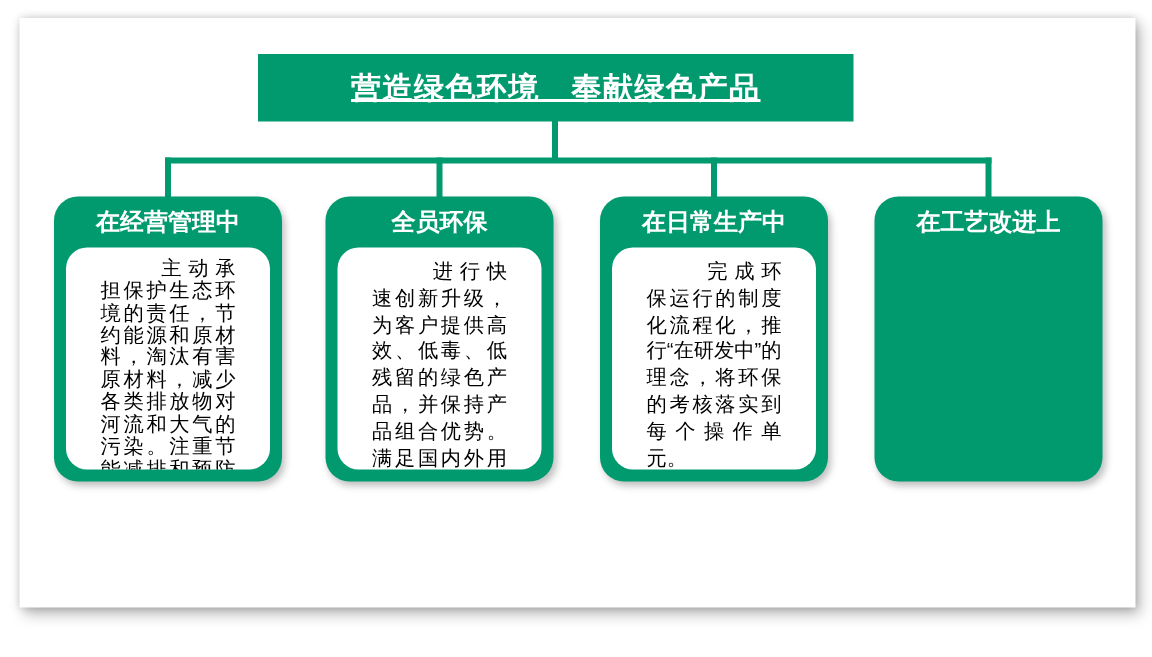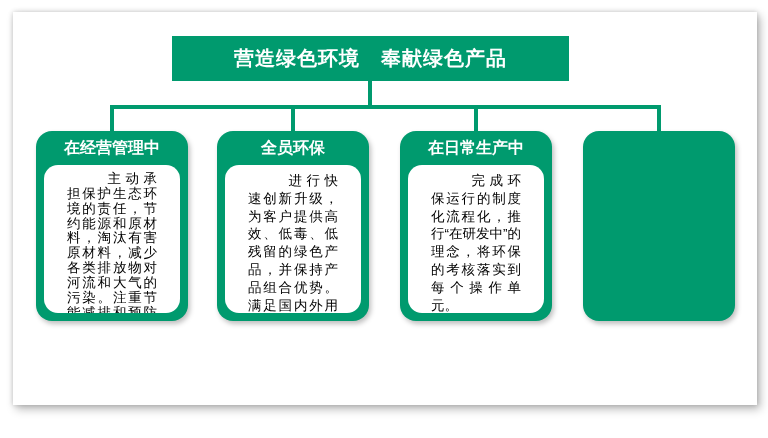--- a/index.html
+++ b/index.html
@@ -25,20 +25,21 @@
     position: absolute;
     left: 172px; top: 36px;
     width: 397px; height: 45px;
     background: #009A6E;
     color: #ffffff;
     font-weight: bold;
     font-size: 20px;
     letter-spacing: 1px;
     display: flex; align-items: center; justify-content: center;
     text-align: center;
+    text-decoration: underline;
   }
 
   
   .line { position: absolute; background: #009A6E; }
   .stem  { left: 368px; top: 80px;  width: 4px;  height: 27px; }
   .hline { left: 110px; top: 105px; width: 551px; height: 4px; }
   .drop  { top: 105px; width: 4px; height: 47px; }
   .drop.d1 { left: 110px; }
   .drop.d2 { left: 291px; }
   .drop.d3 { left: 474px; }
@@ -122,14 +123,15 @@
   </div>
 
   <div class="box c3">
     <div class="box-header">在日常生产中</div>
     <div class="box-body">
       <p>完成环保运行的制度化流程化，推行“在研发中”的理念，将环保的考核落实到每个操作单元。</p>
     </div>
   </div>
 
   <div class="box c4">
+    <div class="box-header">在工艺改进上</div>
   </div>
 </div>
 
 </body></html>

